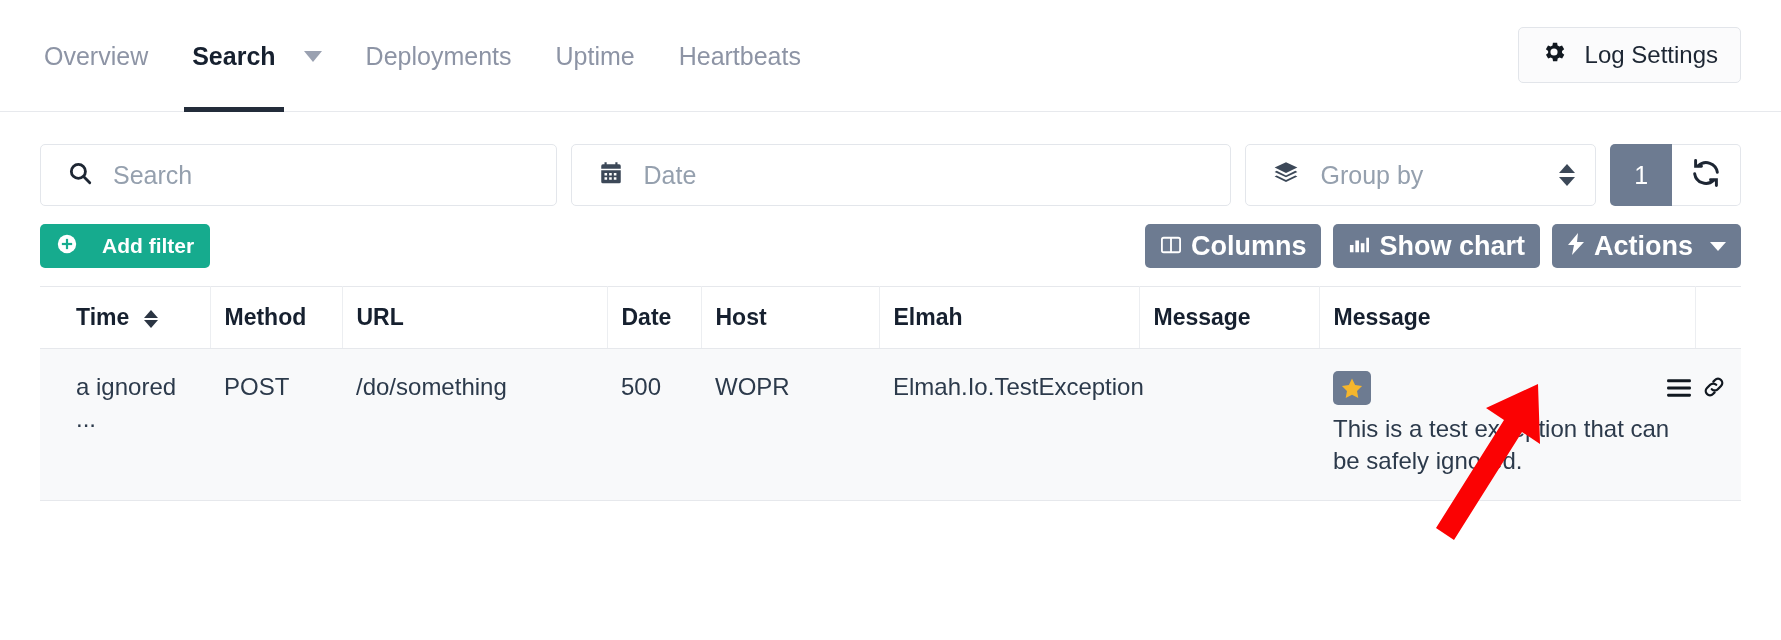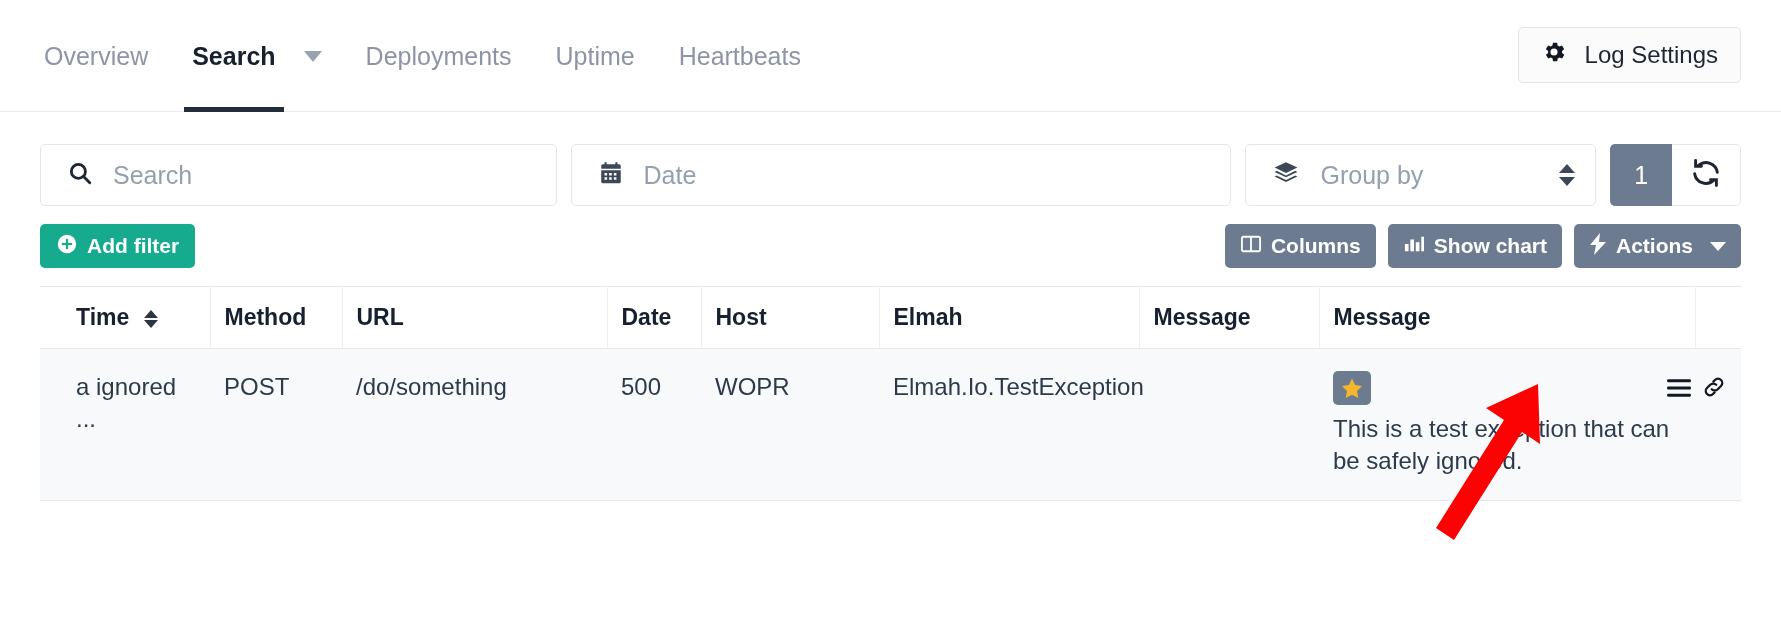--- a/index.html
+++ b/index.html
@@ -172,33 +172,33 @@
     background: #16ab8e;
     color: #ffffff;
     border: none;
     border-radius: 5px;
     height: 44px;
     padding: 0 16px;
     font-size: 21px;
     font-weight: 700;
     display: inline-flex;
     align-items: center;
-    gap: 9px;
+    gap: 24px;
     cursor: pointer;
     font-family: "Liberation Sans", sans-serif;
   }
   .spacer { flex: 1; }
   .btn-slate {
     background: #6d7b91;
     color: #ffffff;
     border: none;
     border-radius: 5px;
     height: 44px;
     padding: 0 15px;
-    font-size: 21px;
+    font-size: 27px;
     font-weight: 700;
     display: inline-flex;
     align-items: center;
     gap: 9px;
     margin-left: 12px;
     cursor: pointer;
     font-family: "Liberation Sans", sans-serif;
   }
   .btn-slate .caret-w {
     width: 0; height: 0;

